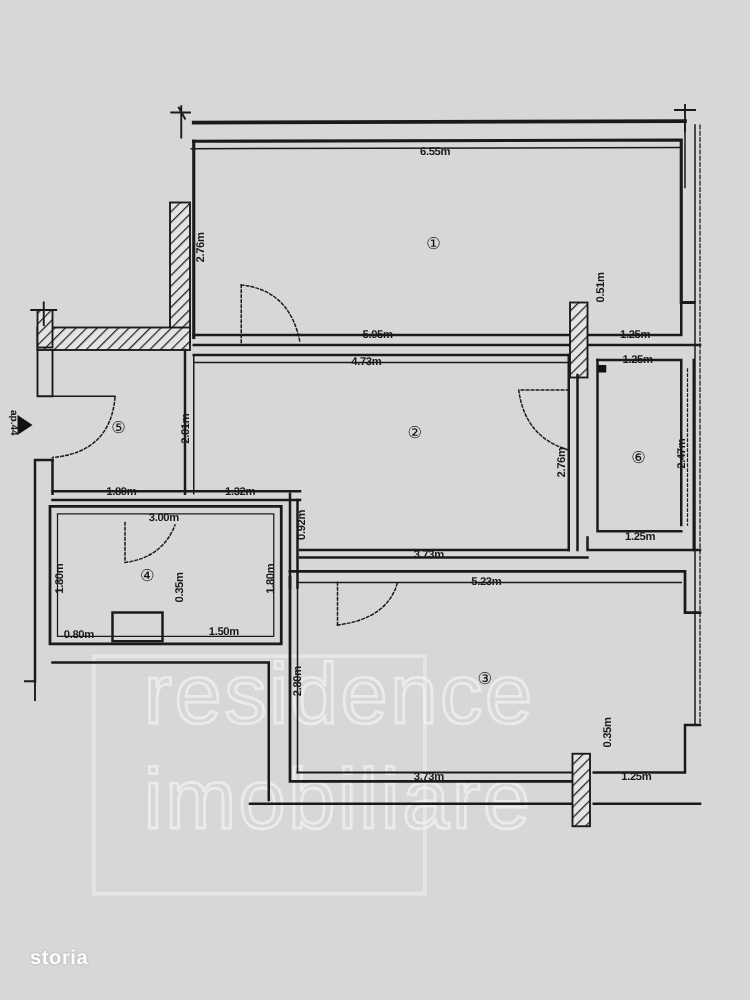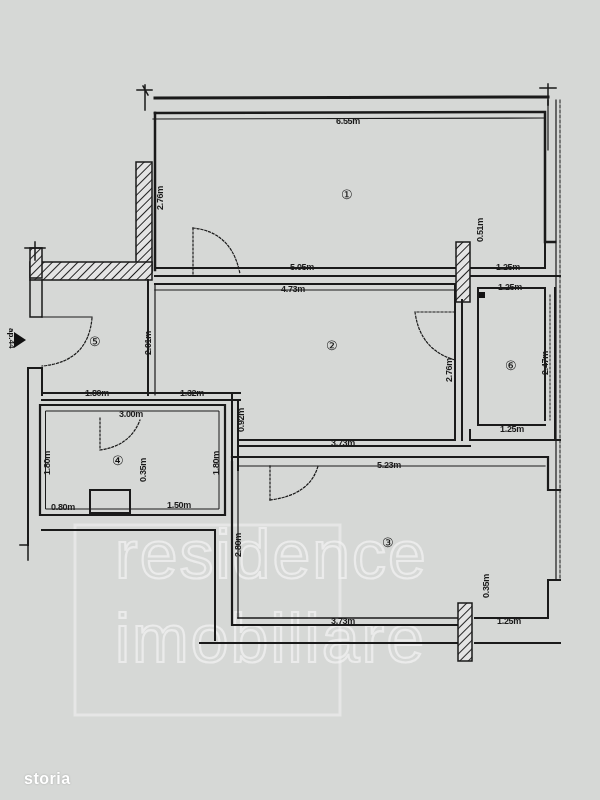--- a/index.html
+++ b/index.html
@@ -1,21 +1,21 @@
 <!DOCTYPE html>
 <html><head>
 <meta charset="utf-8">
 <style>
   html,body{margin:0;padding:0;}
   body{width:600px;height:800px;overflow:hidden;background:#d6d8d6;position:relative;font-family:"Liberation Sans",sans-serif;}
   #plan{position:absolute;left:0;top:0;width:600px;height:800px;}
   .dim{font-family:"Liberation Sans",sans-serif;font-size:9px;font-weight:bold;fill:#1a1a1a;letter-spacing:-0.3px;}
   .room-num{font-family:"Liberation Sans",sans-serif;font-size:13px;fill:#111;}
   .wm{font-family:"Liberation Sans",sans-serif;font-size:68px;fill:none;stroke:#f2f2f2;stroke-width:2.2;opacity:0.75;letter-spacing:2px;}
-  .storia{position:absolute;left:24px;top:758px;color:#ffffff;font-size:16px;font-weight:bold;letter-spacing:0.5px;text-shadow:0 0 2px rgba(0,0,0,0.25);margin-top:12px;}
+  .storia{position:absolute;left:24px;top:758px;color:#ffffff;font-size:16px;font-weight:bold;letter-spacing:0.5px;text-shadow:0 0 2px rgba(0,0,0,0.25);}
   .ap{font-family:"Liberation Sans",sans-serif;font-size:8px;font-weight:bold;fill:#111;}
 </style>
 </head>
 <body>
 
 <svg id="plan" viewBox="0 0 600 800" xmlns="http://www.w3.org/2000/svg">
   <defs>
     <pattern id="hatch" patternUnits="userSpaceOnUse" width="6" height="6" patternTransform="rotate(45)">
       <rect width="6" height="6" fill="#e4e4e4"></rect>
       <line x1="0" y1="0" x2="0" y2="6" stroke="#222" stroke-width="2"></line>

